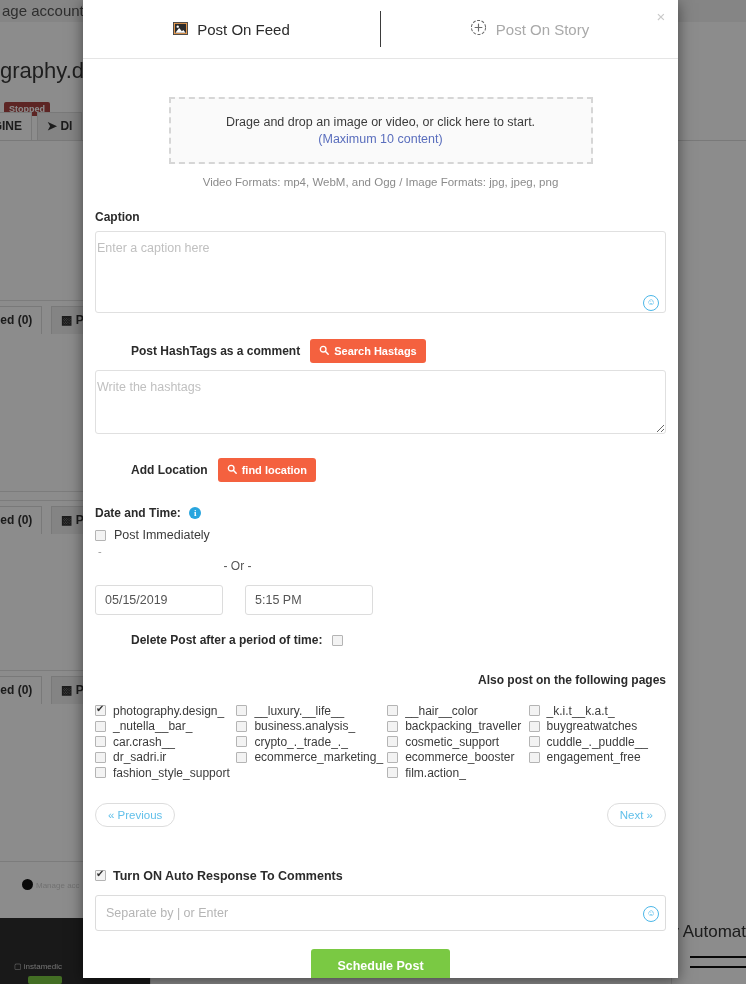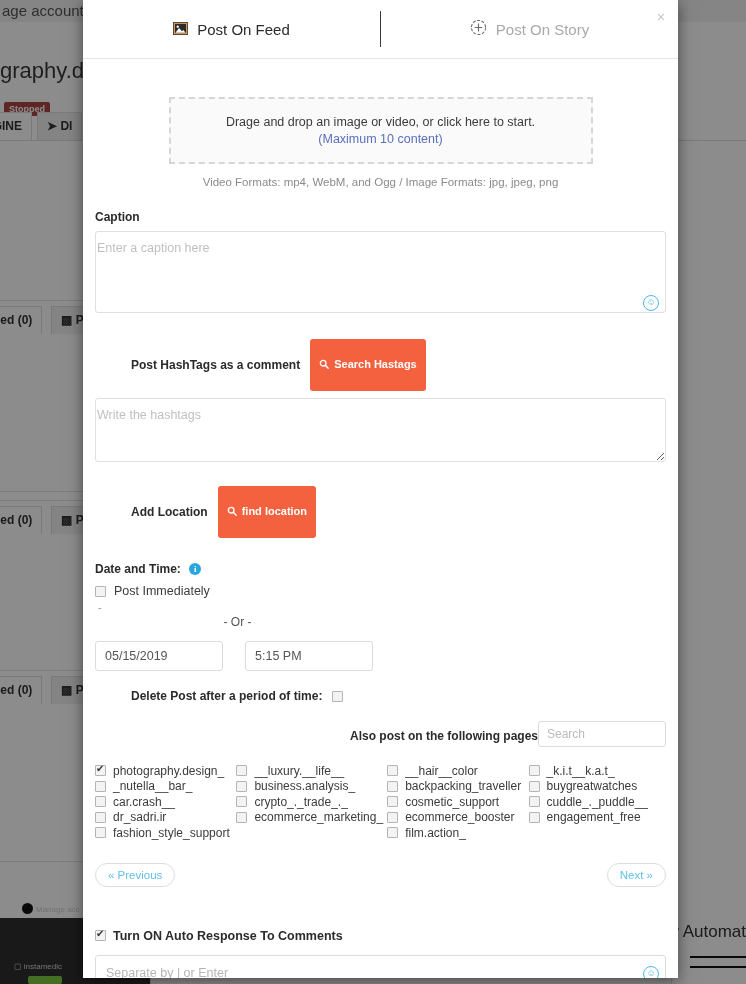--- a/index.html
+++ b/index.html
@@ -249,24 +249,24 @@
   }
   .inline-row .field-label { margin: 0; padding-left: 36px; }
   .btn-orange {
     background: #f4613f;
     color: #fff;
     border: none;
     border-radius: 3px;
     font-family: "Liberation Sans", sans-serif;
     font-size: 11px;
     font-weight: bold;
-    padding: 20px 9px;
+    padding: 6px 9px;
     cursor: pointer;
     display: inline-flex;
-    align-items: flex-start;
+    align-items: center;
     gap: 5px;
     line-height: 1;
   }
   .hashtag-label-row { margin: 22px 0 7px 0; }
   .location-row { margin: 20px 0 0 0; }
 
   .info-dot {
     display: inline-block;
     width: 12px; height: 12px;
     border-radius: 50%;
@@ -485,21 +485,21 @@
     <div class="bg-tab active" style="left:286px; top:5px;">
       <span>led (0)</span>
     </div>
     <div class="bg-tab" style="left:350px; top:5px;">
       <span>▩</span>
       <span>Po</span>
     </div>
   </div>
 
   <div class="bg-bottomstrip" style="top:918px; height:66px;"></div>
-  <div class="bg-chip" style="left:22px; top:903px;">
+  <div class="bg-chip" style="left:22px; top:879px;">
     <span class="dot"></span><span>Manage acc</span>
   </div>
   <div class="bg-chip" style="left:14px; top:962px;">
     <span>▢</span>
     <span>instamedic</span>
   </div>
   <div class="bg-greenbtn" style="left:28px; top:976px; width:34px; height:8px;"></div>
 
   <div class="bg-card" style="left:150px; top:930px; width:520px; height:54px;"></div>
 
@@ -595,21 +595,20 @@
       <input class="dt-input" type="text" value="5:15 PM" style="">
     </div>
 
     <div class="inline-row delete-row">
       <div class="field-label">Delete Post after a period of time:</div>
       <input type="checkbox" class="chk" style="">
     </div>
 
     <div class="pages-head">
       <div class="field-label">Also post on the following pages</div>
-      <input class="search-input" type="text" placeholder="Search" style="">
     </div>
 
     <div class="pages-grid">
       <div class="page-col">
         <label class="page-item">
             <input type="checkbox" class="chk" checked="" style="">
             <span>photography.design_</span>
           </label>
         <label class="page-item">
             <input type="checkbox" class="chk" style="">

